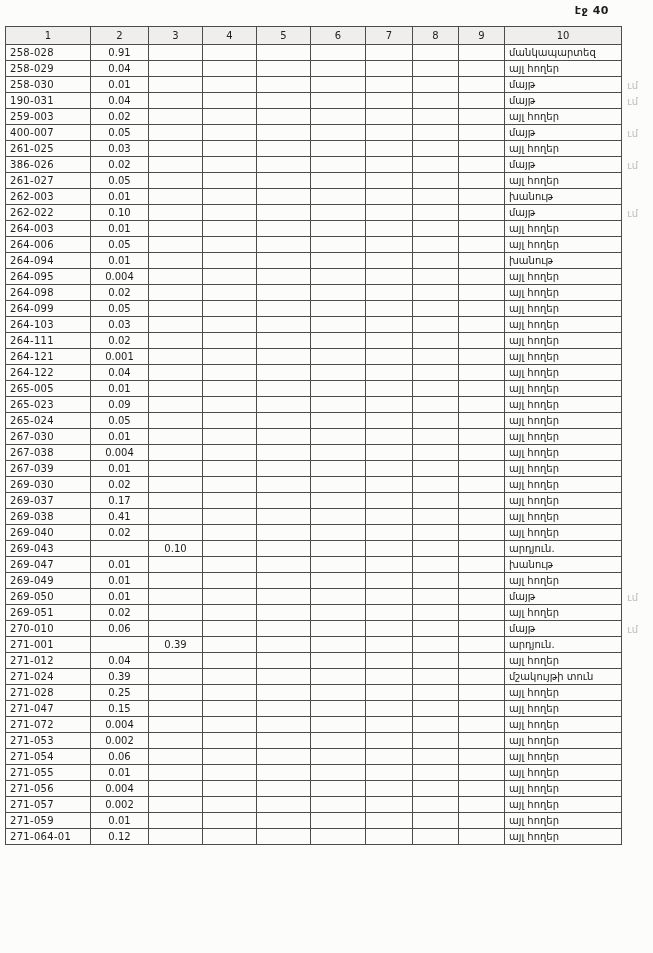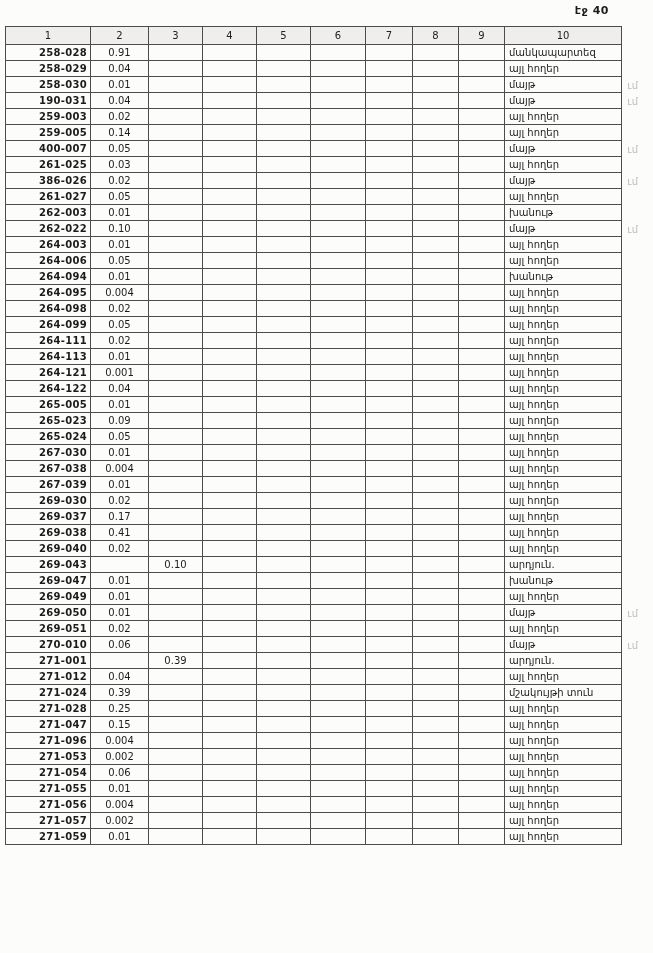--- a/index.html
+++ b/index.html
@@ -48,24 +48,23 @@
     background: #efeeec;
     font-weight: normal;
     text-align: center;
     color: #222;
   }
   .scan-table td {
     height: 15px;
     padding: 0 3px;
   }
   td.c1 {
-    text-align: right;
+    text-align: left;
     padding-left: 4px;
     letter-spacing: 0.3px;
-    font-weight: bold;
   }
   td.c2, td.c3 {
     text-align: center;
   }
   td.c10 {
     text-align: left;
     position: relative;
     padding-left: 4px;
     margin-top: 32px;
   }
@@ -167,32 +166,20 @@
           <td class="c3"></td>
           <td class="c4"></td>
           <td class="c5"></td>
           <td class="c6"></td>
           <td class="c7"></td>
           <td class="c8"></td>
           <td class="c9"></td>
           <td class="c10">այլ հողեր</td>
         </tr>
         <tr>
-          <td class="c1">259-005</td>
-          <td class="c2">0.14</td>
-          <td class="c3"></td>
-          <td class="c4"></td>
-          <td class="c5"></td>
-          <td class="c6"></td>
-          <td class="c7"></td>
-          <td class="c8"></td>
-          <td class="c9"></td>
-          <td class="c10">այլ հողեր</td>
-        </tr>
-        <tr>
           <td class="c1">400-007</td>
           <td class="c2">0.05</td>
           <td class="c3"></td>
           <td class="c4"></td>
           <td class="c5"></td>
           <td class="c6"></td>
           <td class="c7"></td>
           <td class="c8"></td>
           <td class="c9"></td>
           <td class="c10">մայթ<span class="margin-mark">ւմ</span></td>
@@ -323,34 +310,34 @@
           <td class="c3"></td>
           <td class="c4"></td>
           <td class="c5"></td>
           <td class="c6"></td>
           <td class="c7"></td>
           <td class="c8"></td>
           <td class="c9"></td>
           <td class="c10">այլ հողեր</td>
         </tr>
         <tr>
+          <td class="c1">264-103</td>
+          <td class="c2">0.03</td>
+          <td class="c3"></td>
+          <td class="c4"></td>
+          <td class="c5"></td>
+          <td class="c6"></td>
+          <td class="c7"></td>
+          <td class="c8"></td>
+          <td class="c9"></td>
+          <td class="c10">այլ հողեր</td>
+        </tr>
+        <tr>
           <td class="c1">264-111</td>
           <td class="c2">0.02</td>
-          <td class="c3"></td>
-          <td class="c4"></td>
-          <td class="c5"></td>
-          <td class="c6"></td>
-          <td class="c7"></td>
-          <td class="c8"></td>
-          <td class="c9"></td>
-          <td class="c10">այլ հողեր</td>
-        </tr>
-        <tr>
-          <td class="c1">264-113</td>
-          <td class="c2">0.01</td>
           <td class="c3"></td>
           <td class="c4"></td>
           <td class="c5"></td>
           <td class="c6"></td>
           <td class="c7"></td>
           <td class="c8"></td>
           <td class="c9"></td>
           <td class="c10">այլ հողեր</td>
         </tr>
         <tr>
@@ -623,21 +610,21 @@
           <td class="c3"></td>
           <td class="c4"></td>
           <td class="c5"></td>
           <td class="c6"></td>
           <td class="c7"></td>
           <td class="c8"></td>
           <td class="c9"></td>
           <td class="c10">այլ հողեր</td>
         </tr>
         <tr>
-          <td class="c1">271-096</td>
+          <td class="c1">271-072</td>
           <td class="c2">0.004</td>
           <td class="c3"></td>
           <td class="c4"></td>
           <td class="c5"></td>
           <td class="c6"></td>
           <td class="c7"></td>
           <td class="c8"></td>
           <td class="c9"></td>
           <td class="c10">այլ հողեր</td>
         </tr>
@@ -697,20 +684,32 @@
           <td class="c5"></td>
           <td class="c6"></td>
           <td class="c7"></td>
           <td class="c8"></td>
           <td class="c9"></td>
           <td class="c10">այլ հողեր</td>
         </tr>
         <tr>
           <td class="c1">271-059</td>
           <td class="c2">0.01</td>
+          <td class="c3"></td>
+          <td class="c4"></td>
+          <td class="c5"></td>
+          <td class="c6"></td>
+          <td class="c7"></td>
+          <td class="c8"></td>
+          <td class="c9"></td>
+          <td class="c10">այլ հողեր</td>
+        </tr>
+        <tr>
+          <td class="c1">271-064-01</td>
+          <td class="c2">0.12</td>
           <td class="c3"></td>
           <td class="c4"></td>
           <td class="c5"></td>
           <td class="c6"></td>
           <td class="c7"></td>
           <td class="c8"></td>
           <td class="c9"></td>
           <td class="c10">այլ հողեր</td>
         </tr>
       </tbody>

